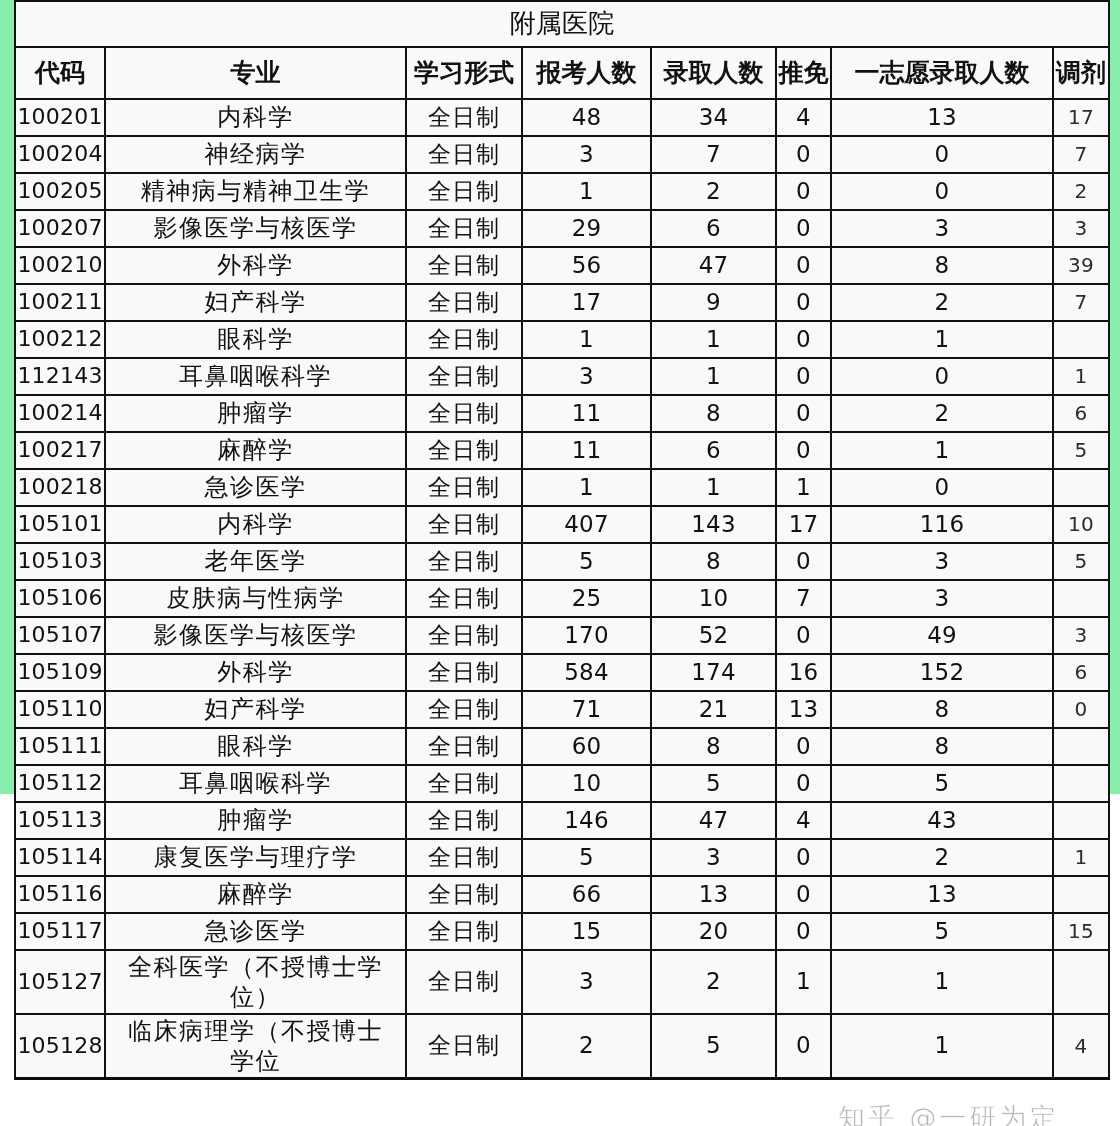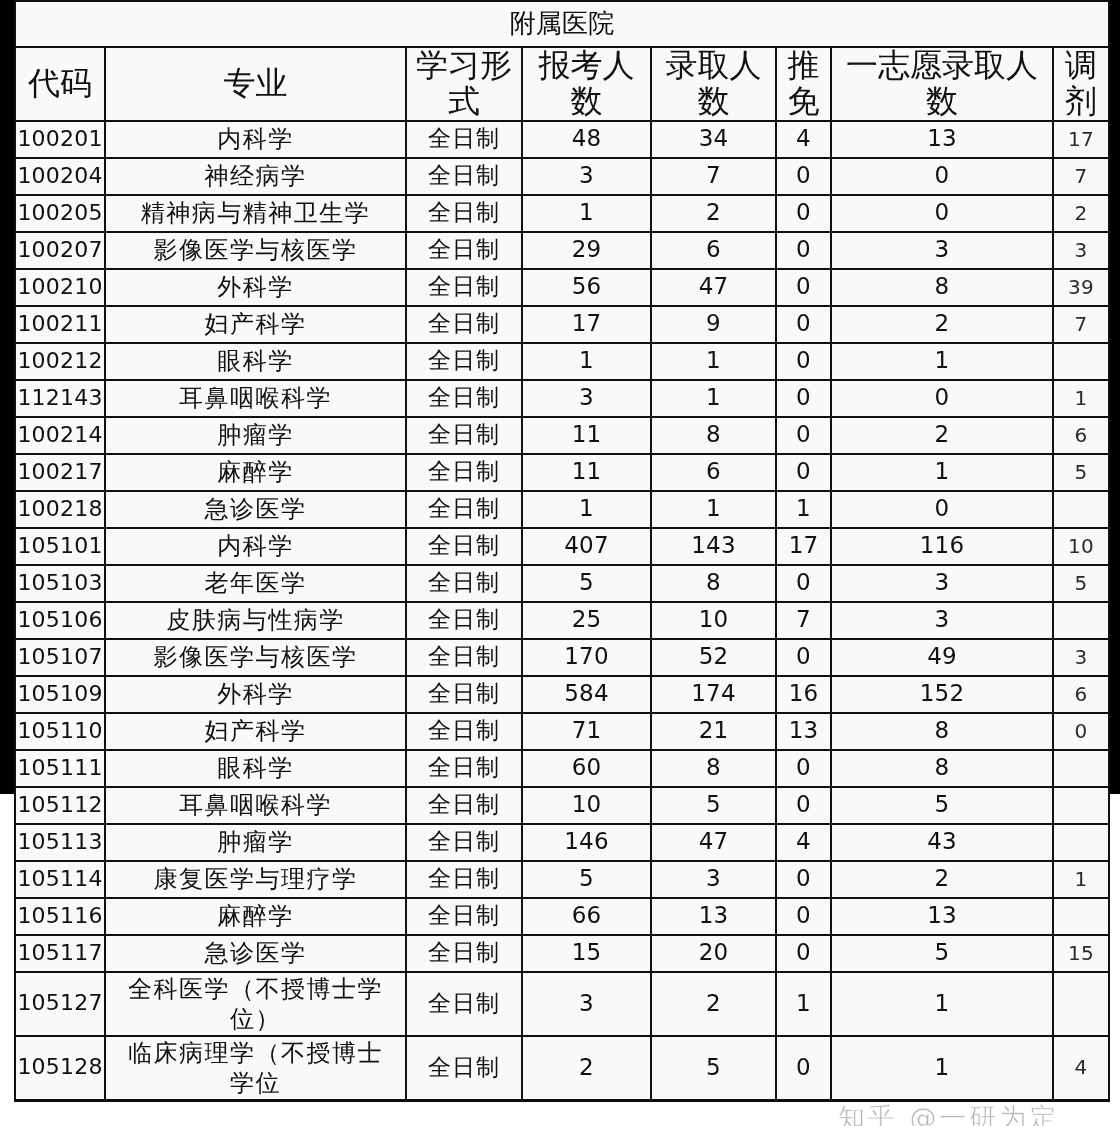--- a/index.html
+++ b/index.html
@@ -13,21 +13,21 @@
     height: 1126px;
     overflow: hidden;
     font-family: "DejaVu Sans", "Liberation Sans", sans-serif;
     color: #111111;
   }
 
   #sheet {
     position: relative;
     width: 1120px;
     height: 794px;
-    background: #000000;
+    background: #86efac;
   }
 
   table.grid {
     position: absolute;
     left: 14px;
     top: 0px;
     width: 1094px;
     border-collapse: collapse;
     table-layout: fixed;
     background: #faf8f9;
@@ -53,22 +53,22 @@
     height: 44px;
     font-size: 26px;
     font-weight: 700;
     letter-spacing: 2px;
     background: #faf8f9;
   }
 
   
   tr.header-row td {
     height: 50px;
-    font-size: 32px;
-    font-weight: 400;
+    font-size: 25px;
+    font-weight: 700;
     letter-spacing: 0px;
   }
 
   
   tr.body-row td {
     height: 35px;
     font-size: 23px;
   }
   tr.body-row td.c-code   { font-size: 22px; }
   tr.body-row td.c-major  { font-size: 24px; letter-spacing: 1.5px; }

